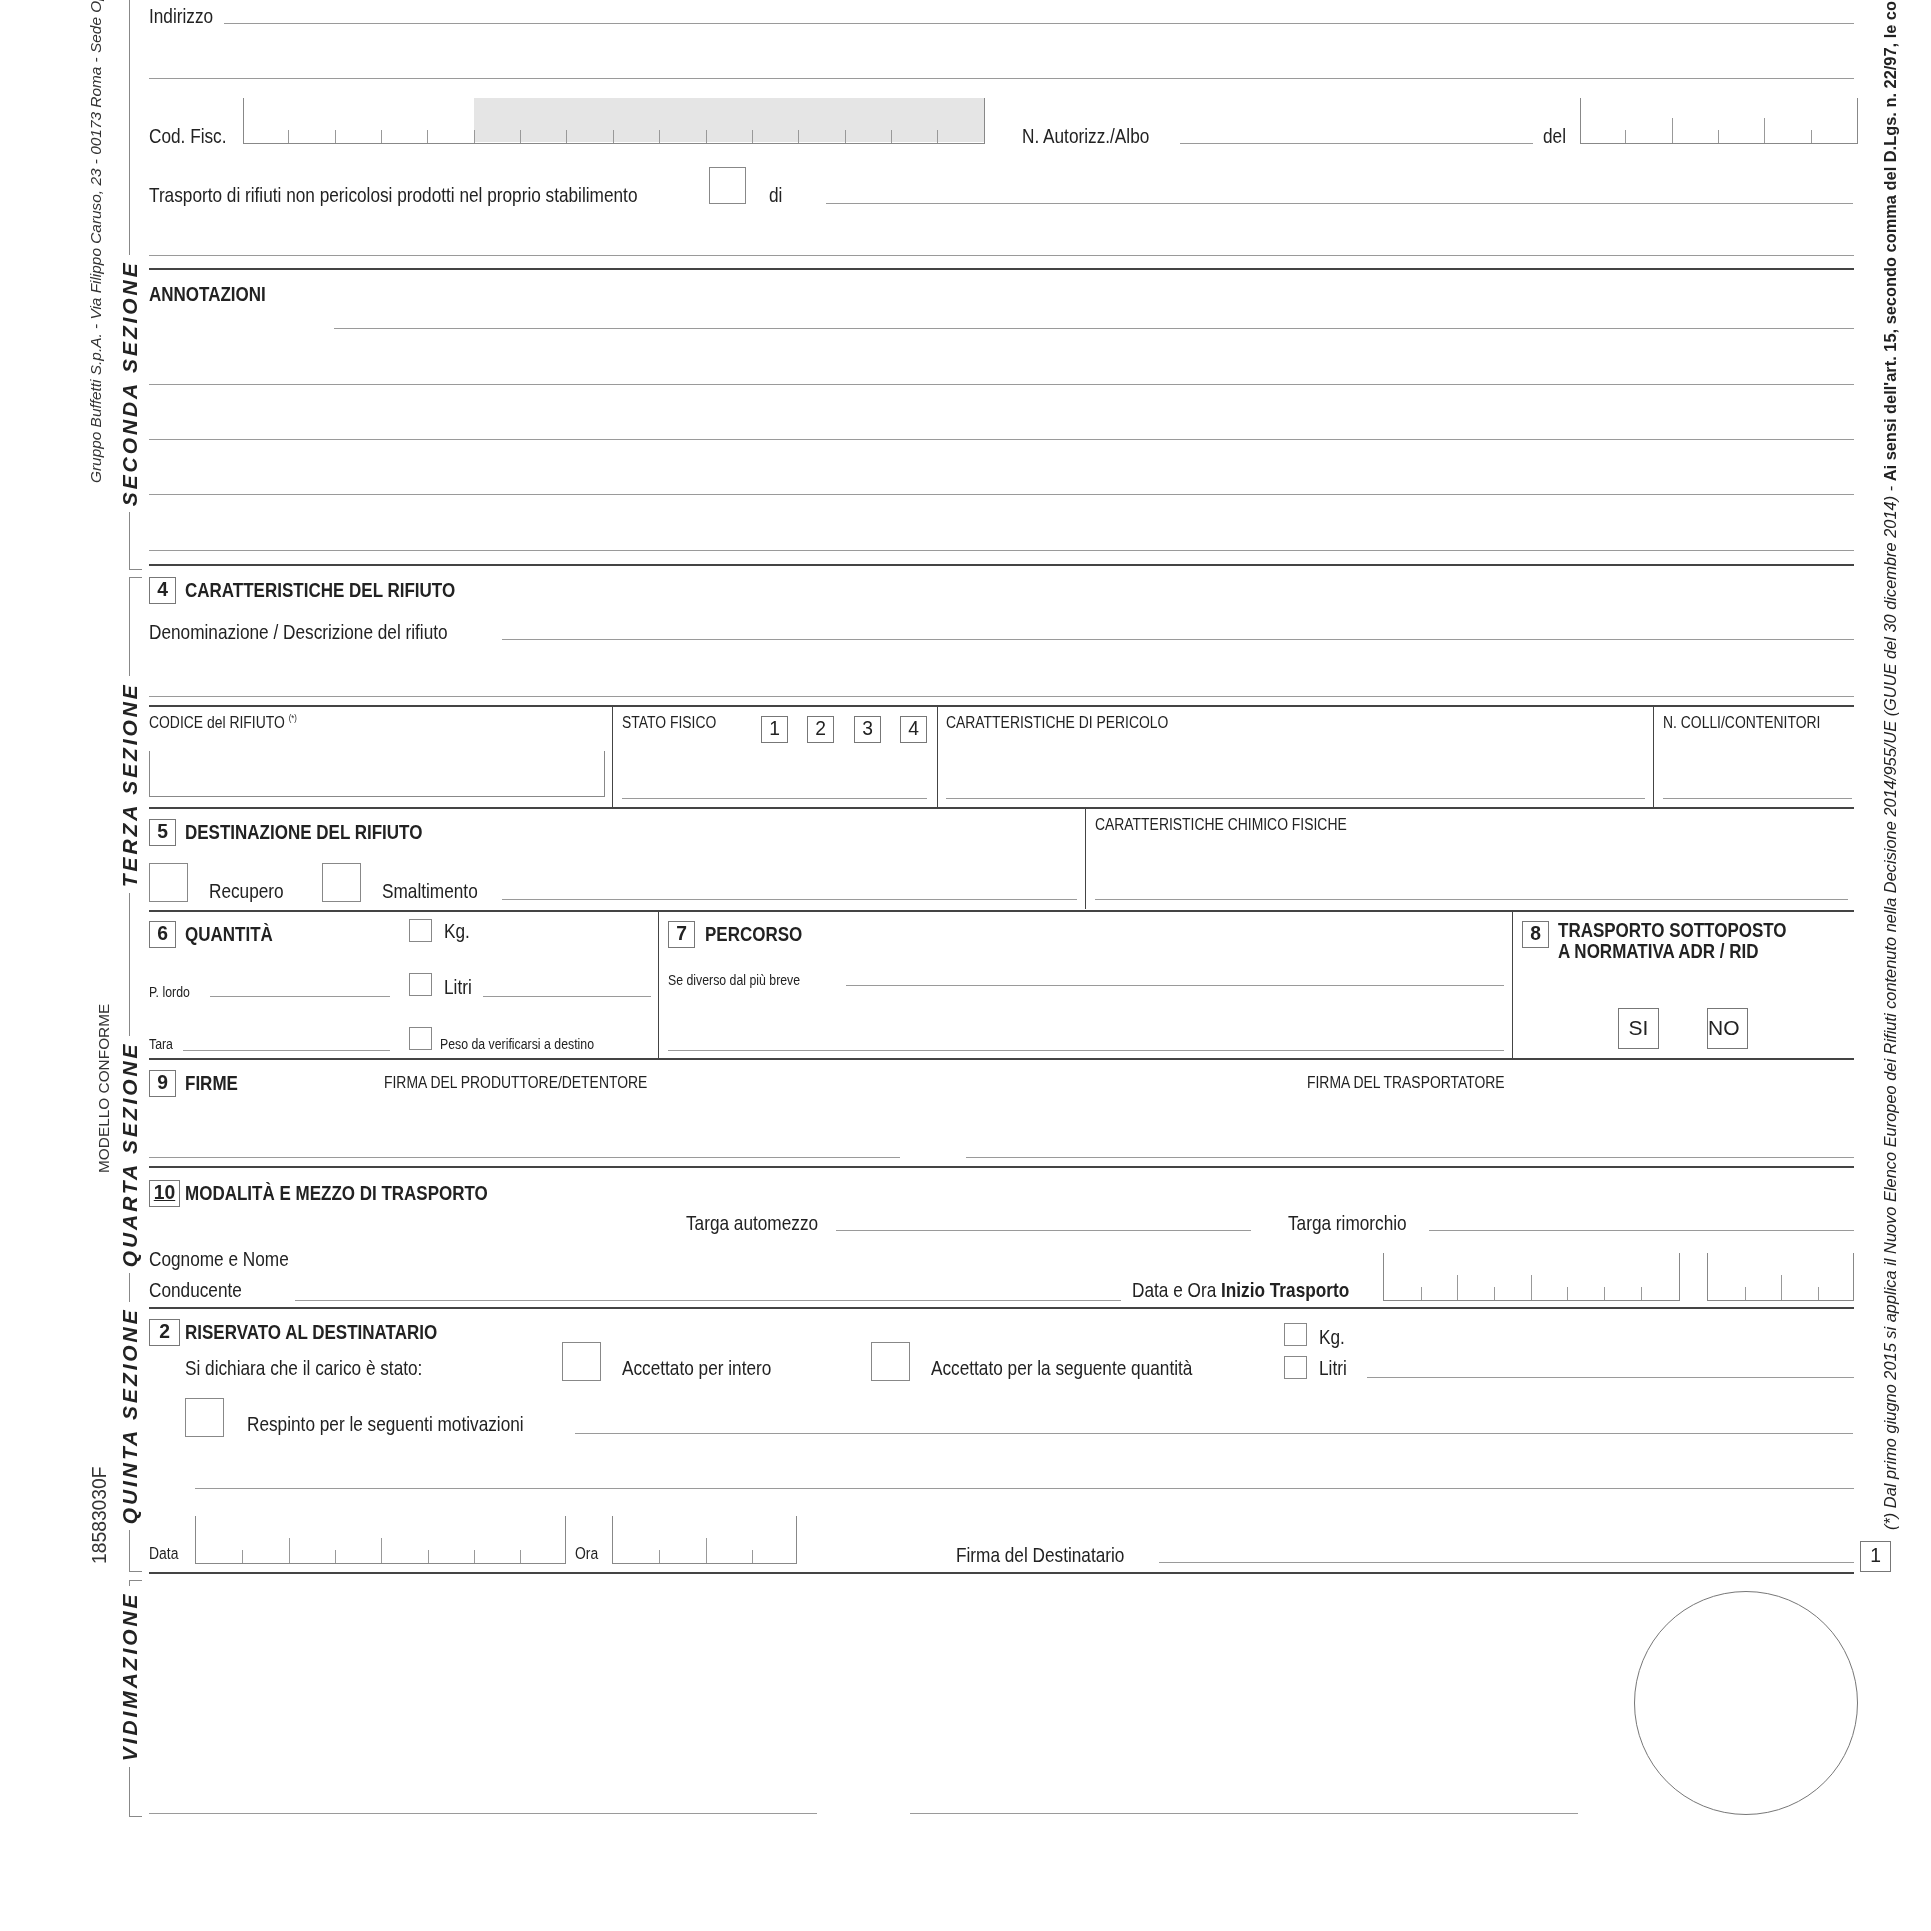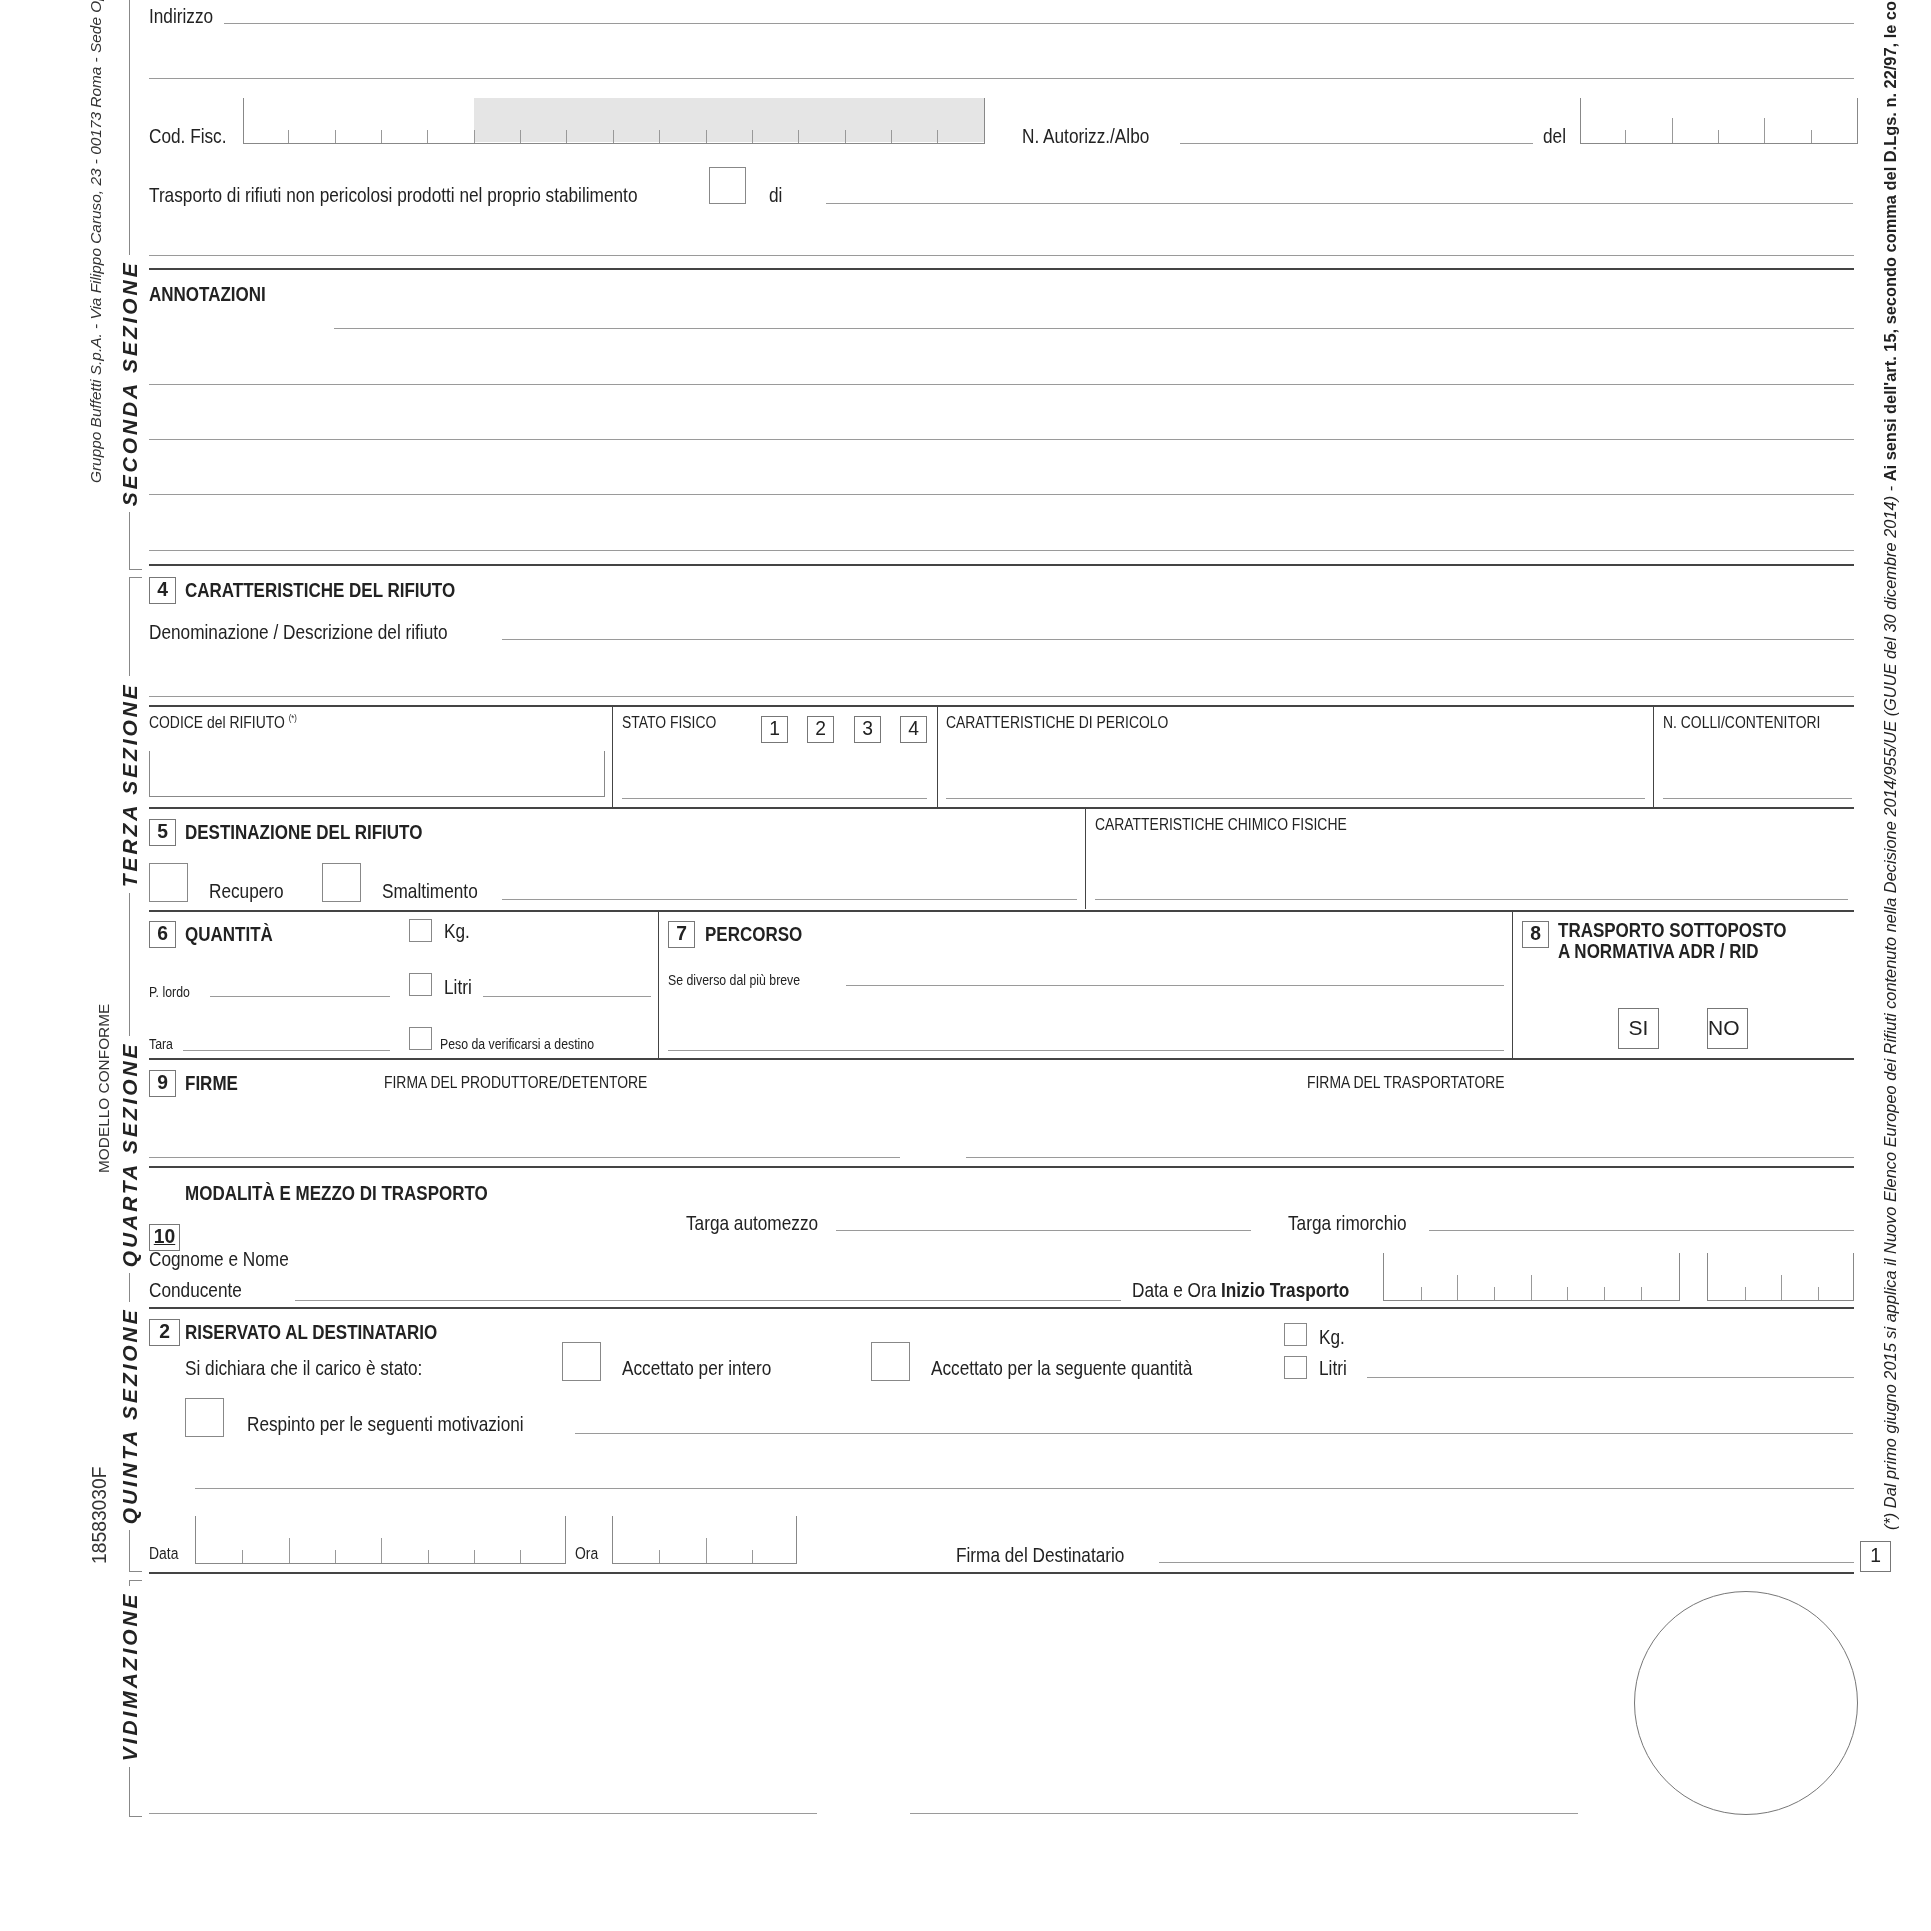--- a/index.html
+++ b/index.html
@@ -178,21 +178,21 @@
 <div class="thick" style="left:149px; top:1058px; width:1705px;"></div>
 
 <div class="numbox" style="left:149px; top:1070px;">9</div>
 <div class="t hdr" style="left:185px; top:1072px;">FIRME</div>
 <div class="t lbl-sm" style="left:384px; top:1072px;">FIRMA DEL PRODUTTORE/DETENTORE</div>
 <div class="t lbl-sm" style="left:1307px; top:1072px;">FIRMA DEL TRASPORTATORE</div>
 <div class="line" style="left:149px; top:1157px; width:751px;"></div>
 <div class="line" style="left:966px; top:1157px; width:888px;"></div>
 <div class="thick" style="left:149px; top:1166px; width:1705px;"></div>
 
-<div class="numbox wide" style="left:149px; top:1224px;text-decoration:underline;">10</div>
+<div class="numbox wide" style="left:149px; top:1180px;text-decoration:underline;">10</div>
 <div class="t hdr" style="left:185px; top:1182px;">MODALITÀ E MEZZO DI TRASPORTO</div>
 <div class="t lbl" style="left:686px; top:1211px;">Targa automezzo</div>
 <div class="line" style="left:836px; top:1230px; width:415px;"></div>
 <div class="t lbl" style="left:1288px; top:1211px;">Targa rimorchio</div>
 <div class="line" style="left:1429px; top:1230px; width:425px;"></div>
 <div class="t lbl" style="left:149px; top:1247px;">Cognome e Nome</div>
 <div class="t lbl" style="left:149px; top:1278px;">Conducente</div>
 <div class="line" style="left:295px; top:1300px; width:826px;"></div>
 <div class="t lbl" style="left:1132px; top:1278px;"><span>Data e Ora</span> <b>Inizio Trasporto</b></div>
 <div class="combo" style="left:1383px; top:1253px; width:297px; height:48px;">

